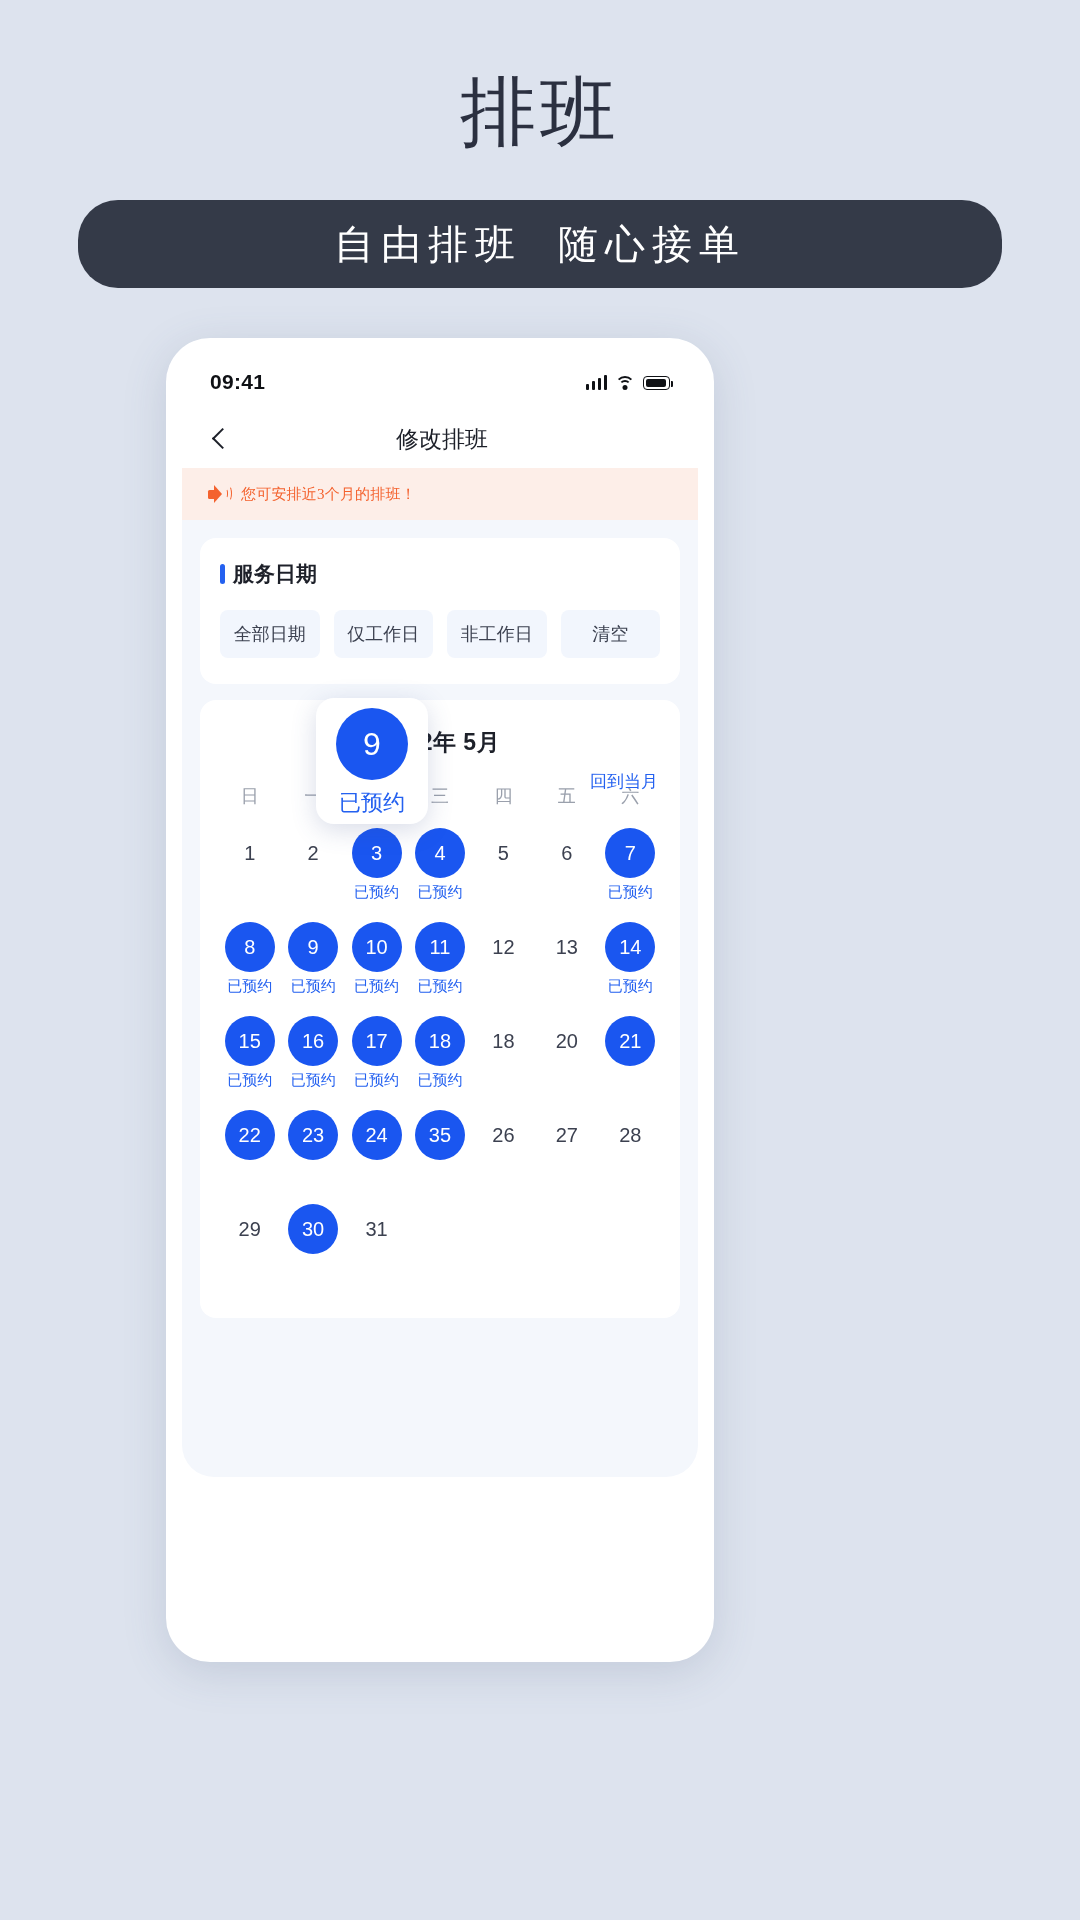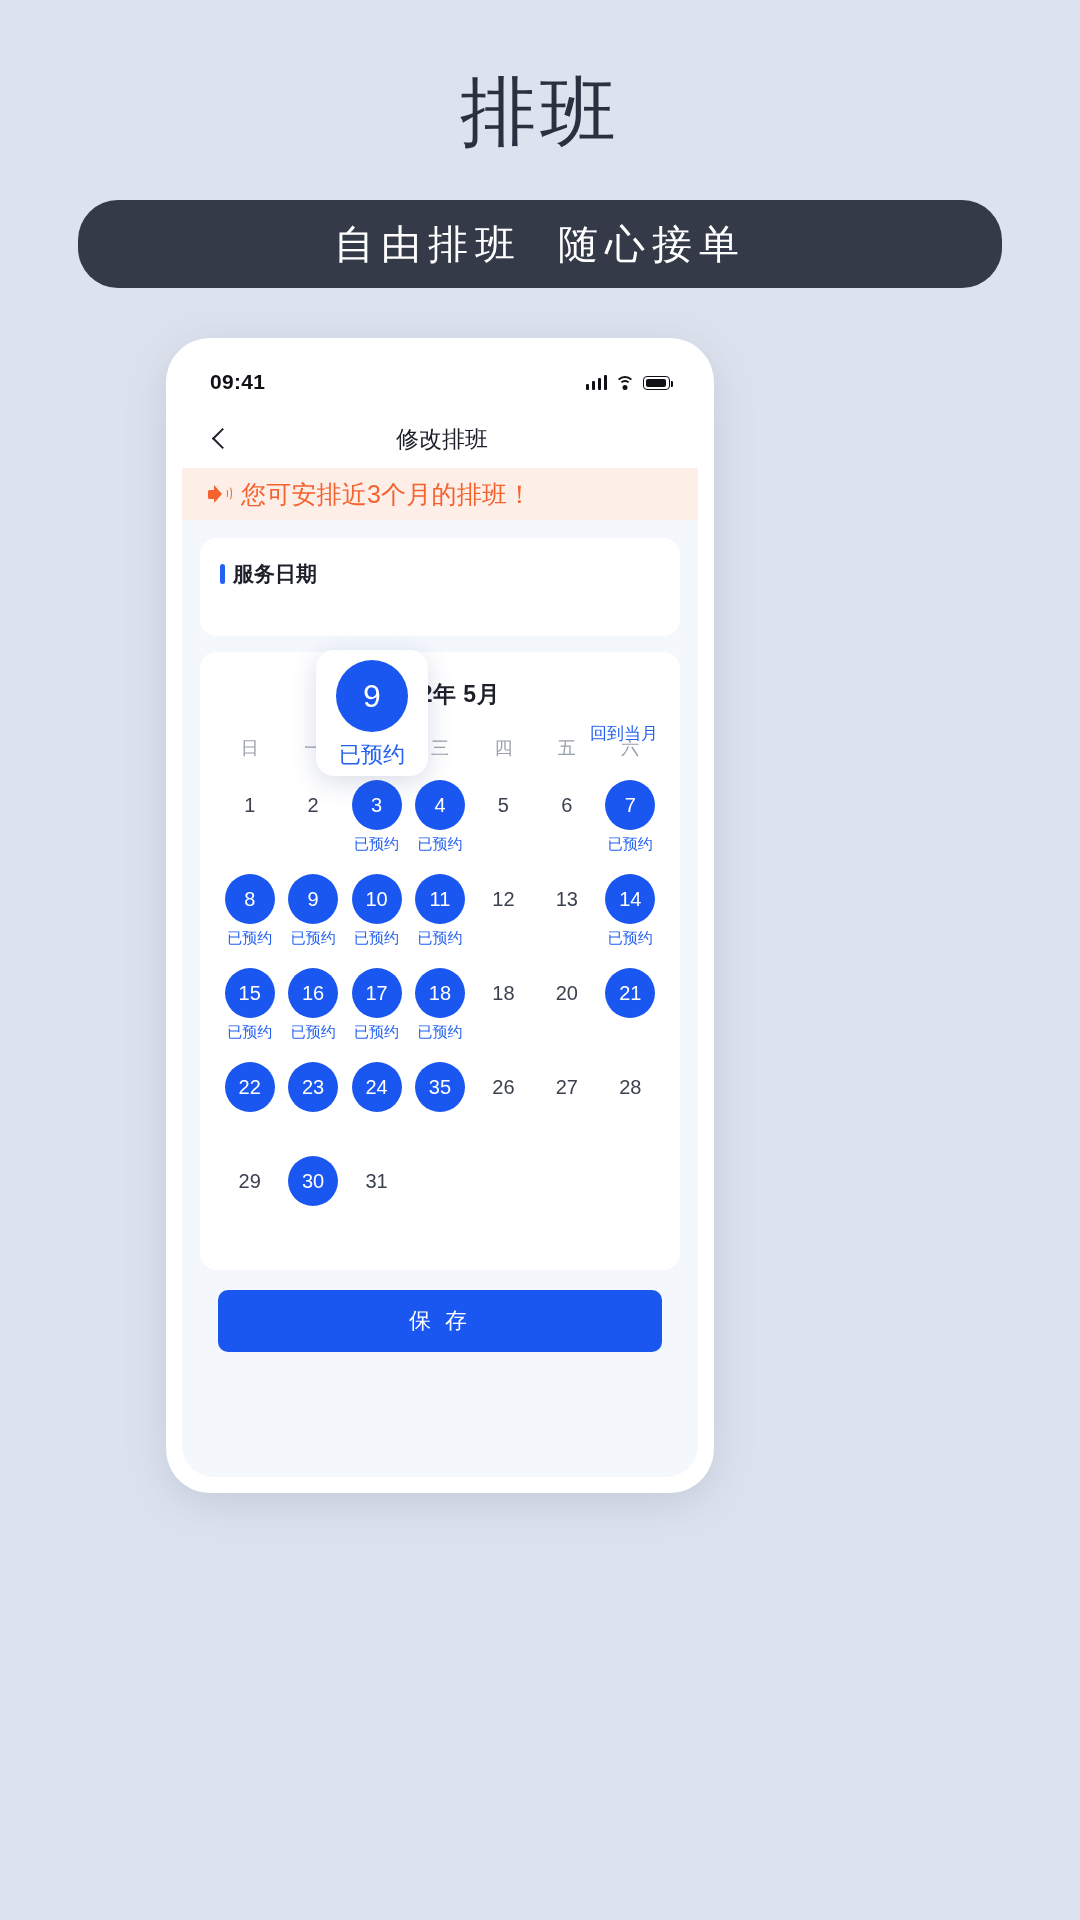--- a/index.html
+++ b/index.html
@@ -25,21 +25,21 @@
     border-radius:40px;
     display:flex; align-items:center; justify-content:center;
   }
   .promo-banner-text{
     color:#ffffff; font-size:40px; letter-spacing:7px; white-space:pre;
   }
 
   
   .phone{
     position:absolute; left:166px; top:338px;
-    width:548px; height:1155px;
+    width:548px; height:1324px;
     background:#ffffff;
     border-radius:44px;
     box-shadow:0 10px 44px rgba(80,95,130,0.18);
     overflow:hidden;
   }
   .phone-inner{
     position:absolute; left:16px; top:16px;
     width:516px; height:1123px;
     background:#ffffff;
     border-radius:32px;
@@ -110,21 +110,21 @@
   .horn .cone{
     position:absolute;left:6px;top:0;width:0;height:0;
     border-top:9px solid transparent;border-bottom:9px solid transparent;border-left:8px solid #f4622e;
   }
   .horn .w1,.horn .w2{
     position:absolute;border:1.6px solid #f4622e;border-radius:50%;
     border-left-color:transparent;border-top-color:transparent;border-bottom-color:transparent;
   }
   .horn .w1{ right:2px;top:4px;width:4px;height:9px;}
   .horn .w2{ right:-2px;top:1px;width:6px;height:15px;}
-  .notice-text{ color:#f4622e; font-size:25px; letter-spacing:.2px;}
+  .notice-text{ color:#f4622e; font-size:15px; letter-spacing:.2px;font-family:Liberation Serif, serif;}
 
   
   .screen-body{
     background:#f4f7fc; padding:18px 18px 0; height:957px; position:relative;
   }
 
   .card{
     background:#ffffff;border-radius:16px;
   }
   .card-service{ padding:22px 20px 26px; }
@@ -240,20 +240,26 @@
       <span class="notice-text">您可安排近3个月的排班！</span>
     </div>
 
     <div class="screen-body">
 
       <div class="card card-service">
         <div class="sec-title">
           <span class="sec-bar"></span>
           <span>服务日期</span>
         </div>
+        <div class="chips" id="chips">
+            <div class="chip">全部日期</div>
+            <div class="chip">仅工作日</div>
+            <div class="chip">非工作日</div>
+            <div class="chip">清空</div>
+          </div>
       </div>
 
       <div class="card card-cal">
         <div class="cal-head">
           <span class="cal-month">2022年 5月</span>
           <span class="cal-today">回到当月</span>
         </div>
         <div class="weekrow" id="weekrow">
             <div>日</div>
             <div>一</div>
@@ -370,19 +376,16 @@
               <div class="daynum">31</div>
             </div>
           </div>
 
         <div class="popup">
           <div class="pnum">9</div>
           <div class="pbooked">已预约</div>
         </div>
       </div>
 
-      <div class="save-wrap">
-        <button class="save-btn">保 存</button>
-      </div>
 
     </div>
   </div>
 </div>
 
 </body></html>

